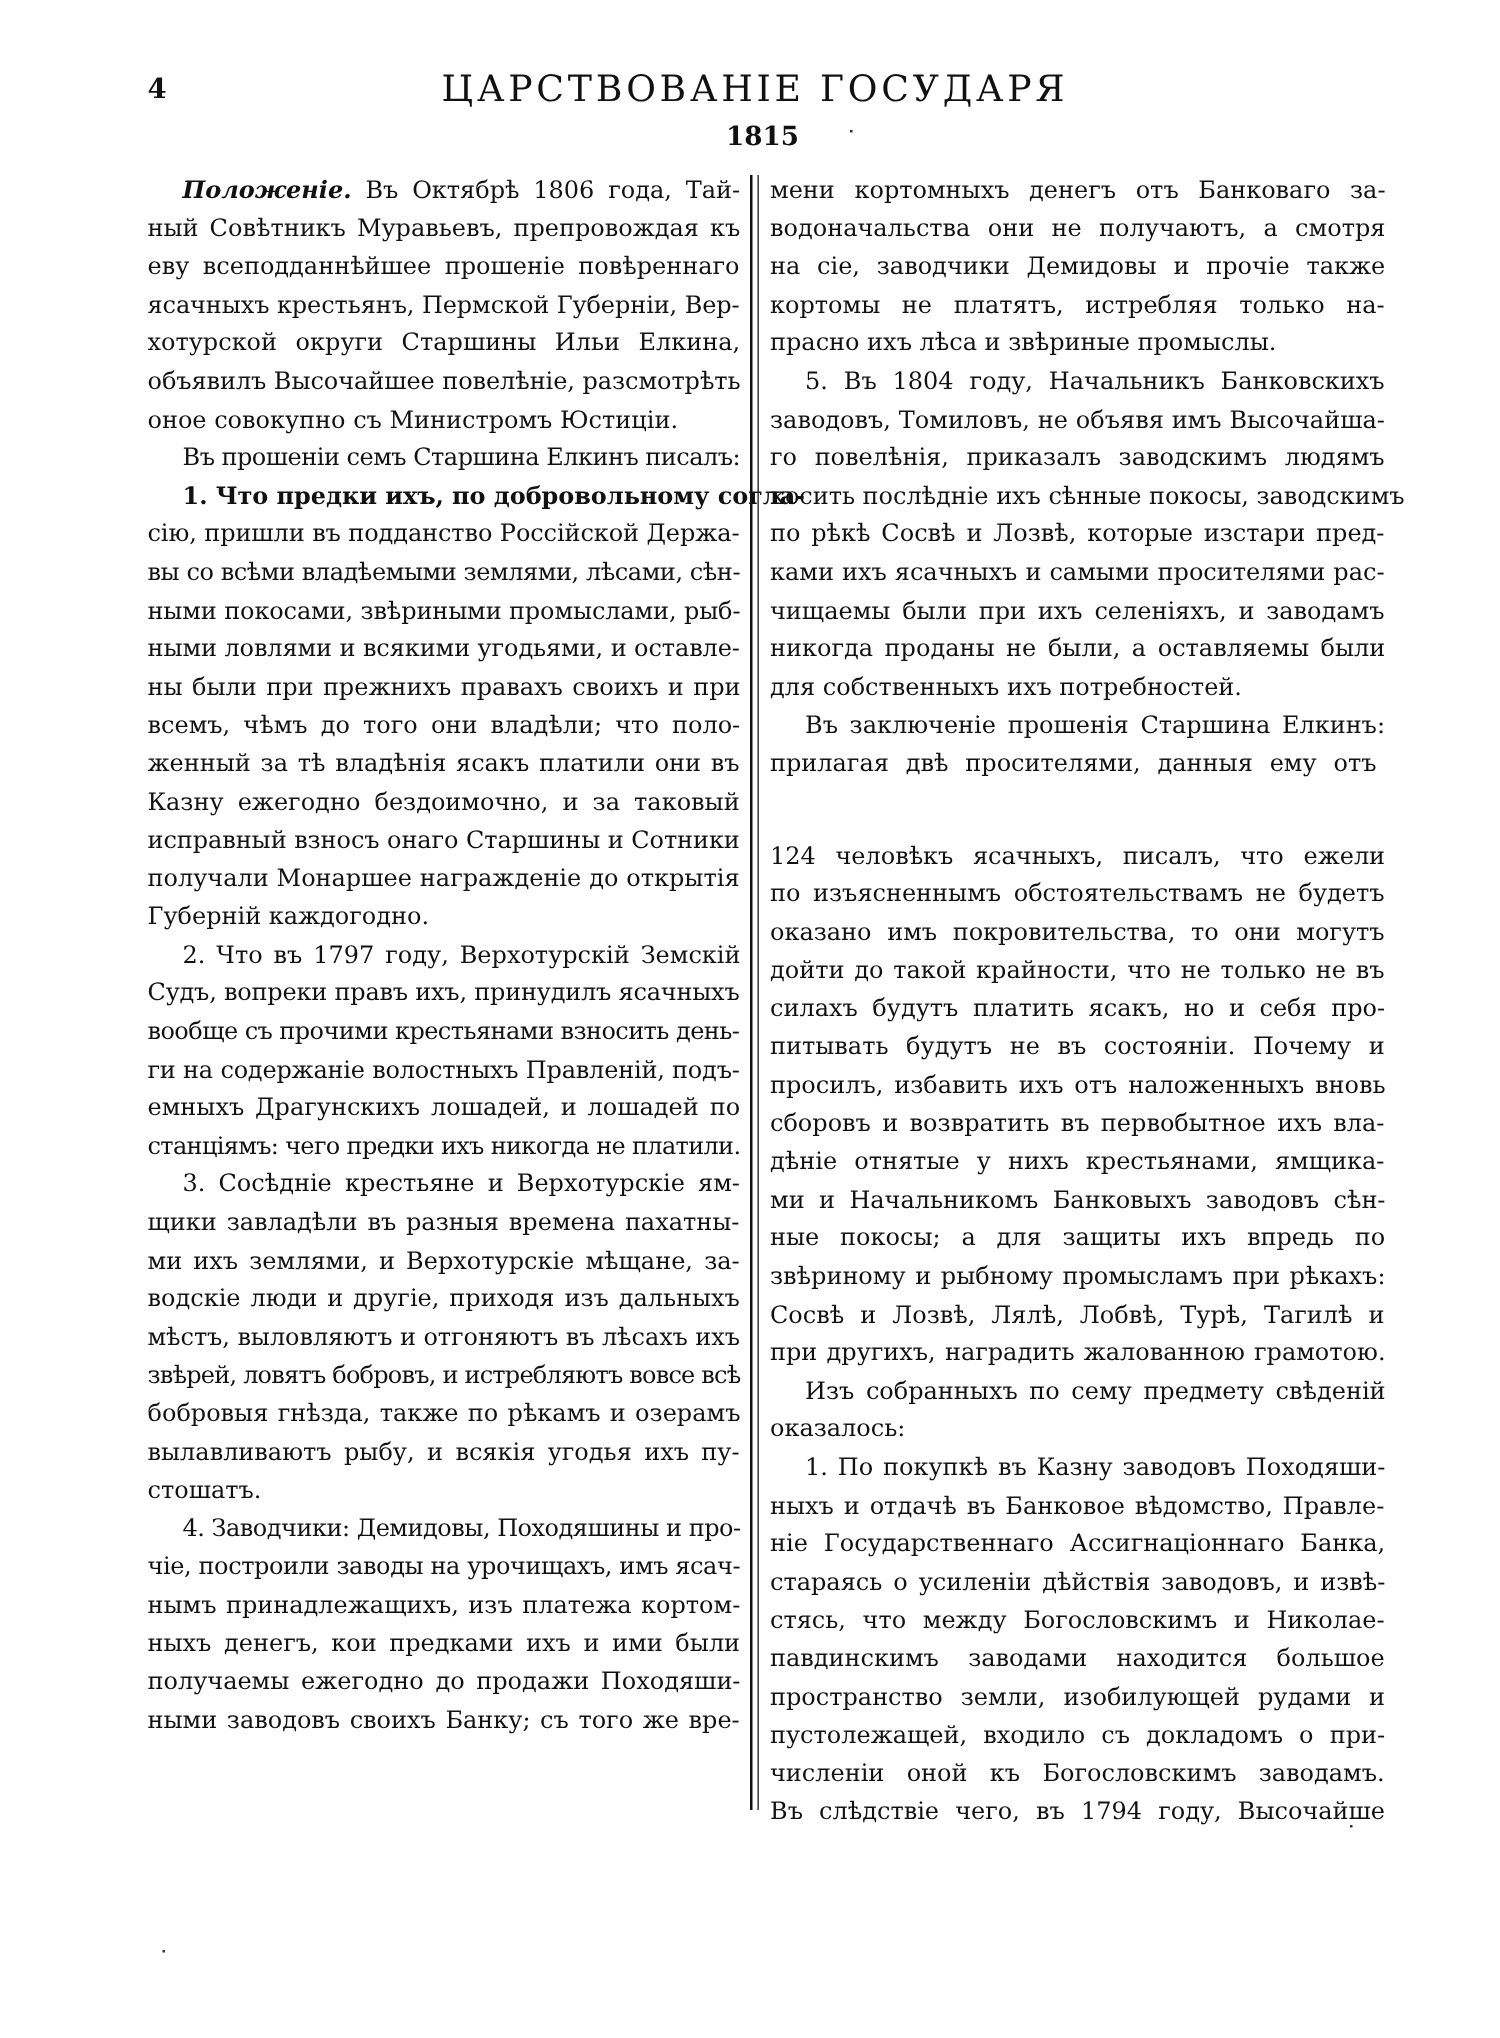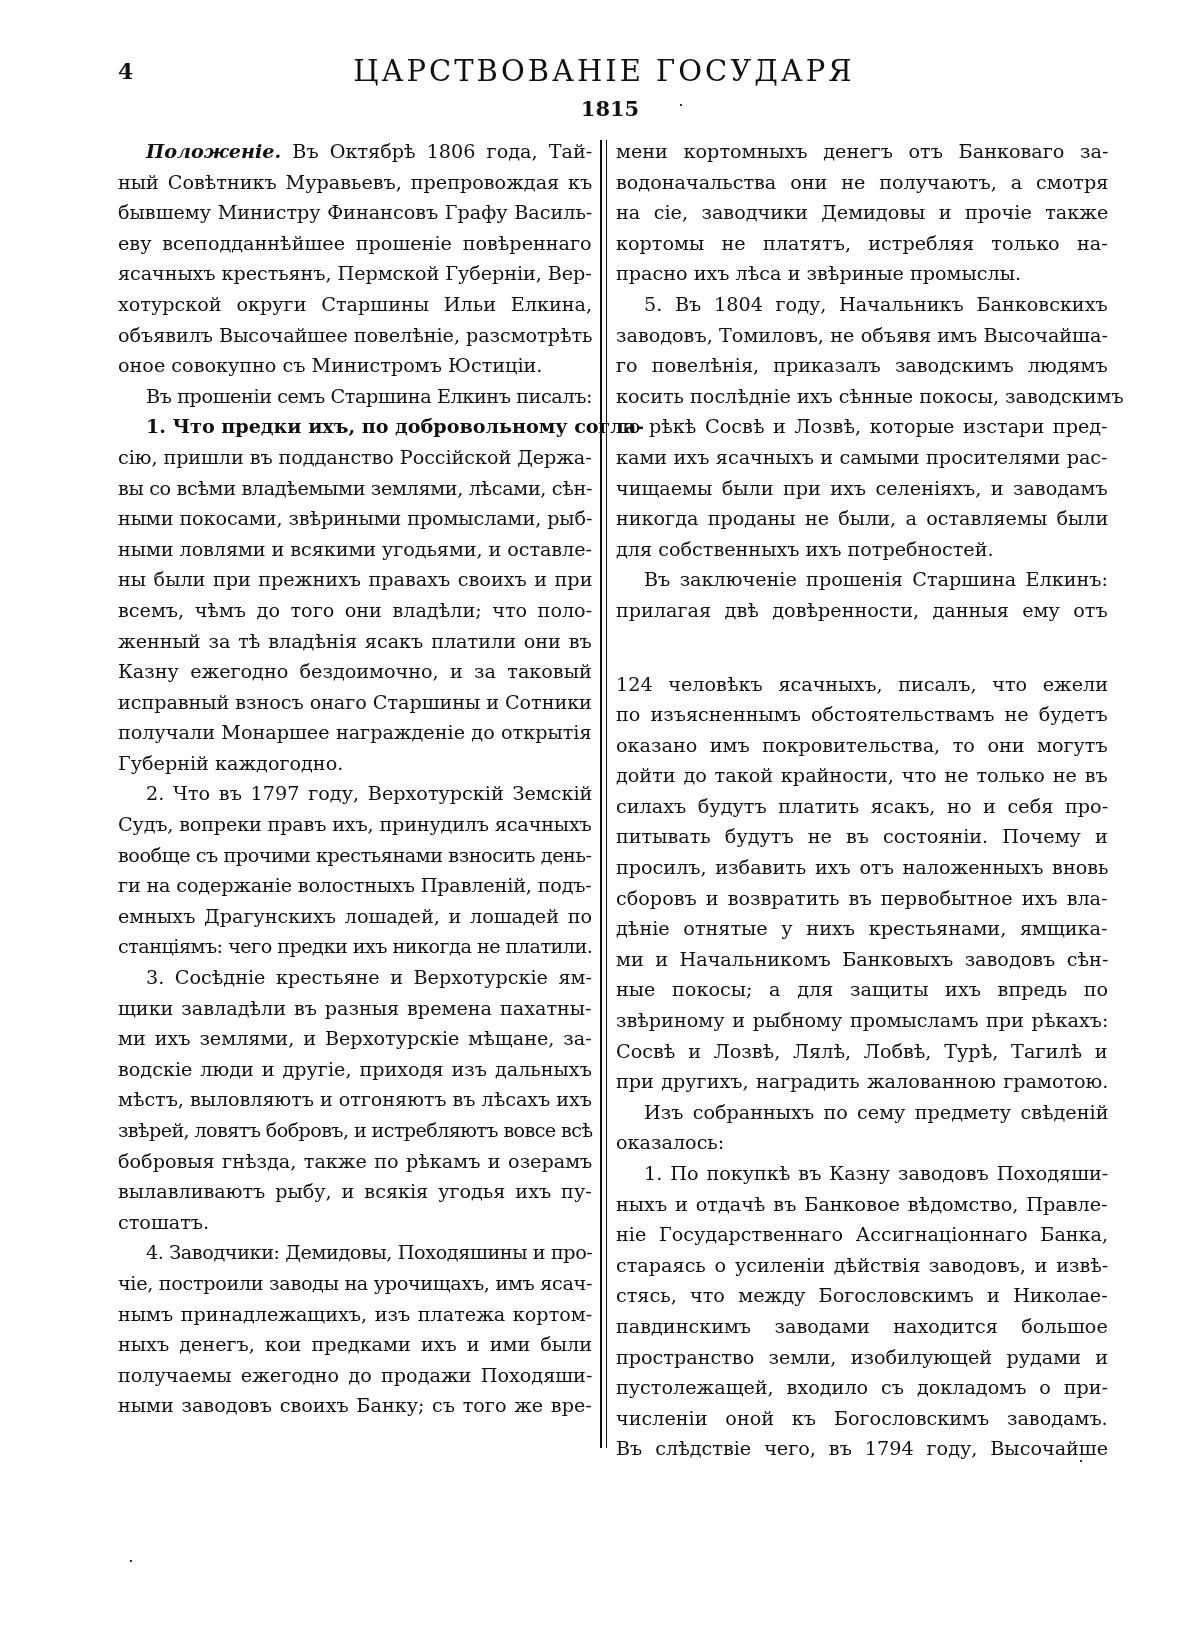--- a/index.html
+++ b/index.html
@@ -24,21 +24,20 @@
 <body>
 
 <div>
   <div class="page-number">4</div>
   <div class="running-head">ЦАРСТВОВАНІЕ ГОСУДАРЯ</div>
   <div class="year">1815</div>
 
   <div class="col left" id="col-left">
       <span class="line indent" style="display: block; white-space: nowrap; word-spacing: 5px; width: 474px; box-sizing: border-box; text-align: left; text-align-last: left;"><span class="lead">Положеніе.</span><span> Въ Октябрѣ 1806 года, Тай-</span></span>
       <span class="line" style="display: block; white-space: nowrap; word-spacing: 2.75px; width: 474px; box-sizing: border-box; text-align: left; text-align-last: left;"><span>ный Совѣтникъ Муравьевъ, препровождая къ</span></span>
-      <span class="line" style="display: block; white-space: nowrap; word-spacing: 0.5px; width: 474px; box-sizing: border-box; text-align: left; text-align-last: left;"><span>бывшему Министру Финансовъ Графу Василь-</span></span>
       <span class="line" style="display: block; white-space: nowrap; word-spacing: 4.66667px; width: 474px; box-sizing: border-box; text-align: left; text-align-last: left;"><span>еву всеподданнѣйшее прошеніе повѣреннаго</span></span>
       <span class="line" style="display: block; white-space: nowrap; letter-spacing: -0.0697674px; width: 474px; box-sizing: border-box; text-align: left; text-align-last: left;"><span>ясачныхъ крестьянъ, Пермской Губерніи, Вер-</span></span>
       <span class="line" style="display: block; white-space: nowrap; word-spacing: 8.75px; width: 474px; box-sizing: border-box; text-align: left; text-align-last: left;"><span>хотурской округи Старшины Ильи Елкина,</span></span>
       <span class="line" style="display: block; white-space: nowrap; letter-spacing: -0.047619px; width: 474px; box-sizing: border-box; text-align: left; text-align-last: left;"><span>объявилъ Высочайшее повелѣніе, разсмотрѣть</span></span>
       <span class="line last" style="display: block; white-space: nowrap; width: 474px; box-sizing: border-box; text-align: left; text-align-last: left;"><span>оное совокупно съ Министромъ Юстиціи.</span></span>
       <span class="line indent" style="display: block; white-space: nowrap; letter-spacing: -0.4px; width: 474px; box-sizing: border-box; text-align: left; text-align-last: left;"><span>Въ прошеніи семъ Старшина Елкинъ писалъ:</span></span>
       <span class="line indent" style="display: block; white-space: nowrap; letter-spacing: -0.047619px; width: 474px; box-sizing: border-box; text-align: left; text-align-last: left; font-weight: bold;"><span>1. Что предки ихъ, по добровольному согла-</span></span>
       <span class="line" style="display: block; white-space: nowrap; letter-spacing: -0.0697674px; width: 474px; box-sizing: border-box; text-align: left; text-align-last: left;"><span>сію, пришли въ подданство Россійской Держа-</span></span>
       <span class="line" style="display: block; white-space: nowrap; letter-spacing: -0.340909px; width: 474px; box-sizing: border-box; text-align: left; text-align-last: left;"><span>вы со всѣми владѣемыми землями, лѣсами, сѣн-</span></span>
       <span class="line" style="display: block; white-space: nowrap; letter-spacing: -0.097561px; width: 474px; box-sizing: border-box; text-align: left; text-align-last: left;"><span>ными покосами, звѣриными промыслами, рыб-</span></span>
@@ -83,21 +82,21 @@
       <span class="line indent" style="display: block; white-space: nowrap; word-spacing: 6.6px; width: 492px; box-sizing: border-box; text-align: left; text-align-last: left;"><span>5. Въ 1804 году, Начальникъ Банковскихъ</span></span>
       <span class="line" style="display: block; white-space: nowrap; word-spacing: 0.2px; width: 492px; box-sizing: border-box; text-align: left; text-align-last: left;"><span>заводовъ, Томиловъ, не объявя имъ Высочайша-</span></span>
       <span class="line" style="display: block; white-space: nowrap; word-spacing: 8px; width: 492px; box-sizing: border-box; text-align: left; text-align-last: left;"><span>го повелѣнія, приказалъ заводскимъ людямъ</span></span>
       <span class="line" style="display: block; white-space: nowrap; letter-spacing: -0.0222222px; width: 492px; box-sizing: border-box; text-align: left; text-align-last: left;"><span>косить послѣдніе ихъ сѣнные покосы, заводскимъ</span></span>
       <span class="line" style="display: block; white-space: nowrap; word-spacing: 2.57143px; width: 492px; box-sizing: border-box; text-align: left; text-align-last: left;"><span>по рѣкѣ Сосвѣ и Лозвѣ, которые изстари пред-</span></span>
       <span class="line" style="display: block; white-space: nowrap; word-spacing: 0.333333px; width: 492px; box-sizing: border-box; text-align: left; text-align-last: left;"><span>ками ихъ ясачныхъ и самыми просителями рас-</span></span>
       <span class="line" style="display: block; white-space: nowrap; word-spacing: 3.33333px; width: 492px; box-sizing: border-box; text-align: left; text-align-last: left;"><span>чищаемы были при ихъ селеніяхъ, и заводамъ</span></span>
       <span class="line" style="display: block; white-space: nowrap; word-spacing: 3.16667px; width: 492px; box-sizing: border-box; text-align: left; text-align-last: left;"><span>никогда проданы не были, а оставляемы были</span></span>
       <span class="line last" style="display: block; white-space: nowrap; width: 492px; box-sizing: border-box; text-align: left; text-align-last: left;"><span>для собственныхъ ихъ потребностей.</span></span>
       <span class="line indent" style="display: block; white-space: nowrap; word-spacing: 3.25px; width: 492px; box-sizing: border-box; text-align: left; text-align-last: left;"><span>Въ заключеніе прошенія Старшина Елкинъ:</span></span>
-      <span class="line" style="display: block; white-space: nowrap; word-spacing: 7.4px; width: 492px; box-sizing: border-box; text-align: left; text-align-last: left;"><span>прилагая двѣ довѣренности, данныя ему отъ</span></span>
+      <span class="line" style="display: block; white-space: nowrap; word-spacing: 7.4px; width: 492px; box-sizing: border-box; text-align: left; text-align-last: left;"><span>прилагая двѣ просителями, данныя ему отъ</span></span>
       <span class="line" style="display: block; white-space: nowrap; word-spacing: 9.6px; width: 492px; box-sizing: border-box; text-align: left; text-align-last: left; margin-top: 43px;"><span>124 человѣкъ ясачныхъ, писалъ, что ежели</span></span>
       <span class="line" style="display: block; white-space: nowrap; word-spacing: 4px; width: 492px; box-sizing: border-box; text-align: left; text-align-last: left;"><span>по изъясненнымъ обстоятельствамъ не будетъ</span></span>
       <span class="line" style="display: block; white-space: nowrap; word-spacing: 6.4px; width: 492px; box-sizing: border-box; text-align: left; text-align-last: left;"><span>оказано имъ покровительства, то они могутъ</span></span>
       <span class="line" style="display: block; white-space: nowrap; word-spacing: 1.75px; width: 492px; box-sizing: border-box; text-align: left; text-align-last: left;"><span>дойти до такой крайности, что не только не въ</span></span>
       <span class="line" style="display: block; white-space: nowrap; word-spacing: 5.57143px; width: 492px; box-sizing: border-box; text-align: left; text-align-last: left;"><span>силахъ будутъ платить ясакъ, но и себя про-</span></span>
       <span class="line" style="display: block; white-space: nowrap; word-spacing: 8px; width: 492px; box-sizing: border-box; text-align: left; text-align-last: left;"><span>питывать будутъ не въ состояніи. Почему и</span></span>
       <span class="line" style="display: block; white-space: nowrap; word-spacing: 2.6px; width: 492px; box-sizing: border-box; text-align: left; text-align-last: left;"><span>просилъ, избавить ихъ отъ наложенныхъ вновь</span></span>
       <span class="line" style="display: block; white-space: nowrap; word-spacing: 3px; width: 492px; box-sizing: border-box; text-align: left; text-align-last: left;"><span>сборовъ и возвратить въ первобытное ихъ вла-</span></span>
       <span class="line" style="display: block; white-space: nowrap; word-spacing: 7.6px; width: 492px; box-sizing: border-box; text-align: left; text-align-last: left;"><span>дѣніе отнятые у нихъ крестьянами, ямщика-</span></span>
       <span class="line" style="display: block; white-space: nowrap; word-spacing: 5.4px; width: 492px; box-sizing: border-box; text-align: left; text-align-last: left;"><span>ми и Начальникомъ Банковыхъ заводовъ сѣн-</span></span>

